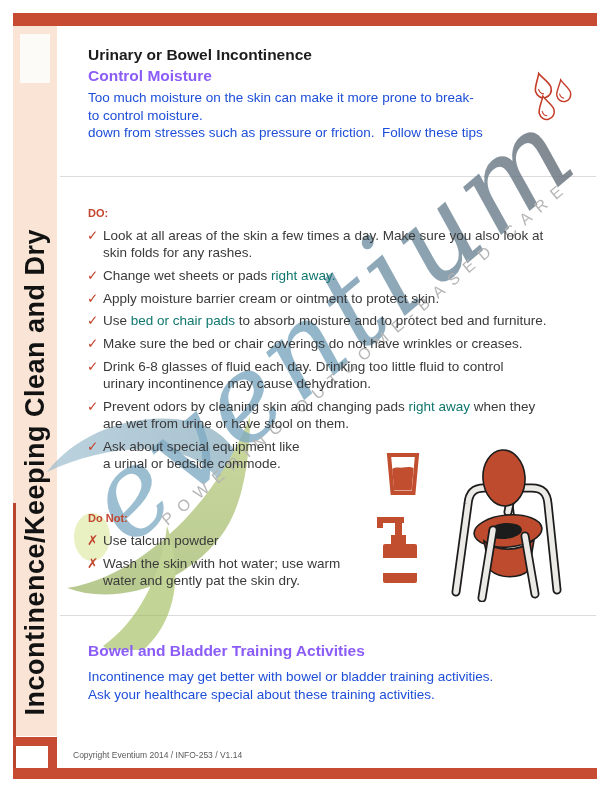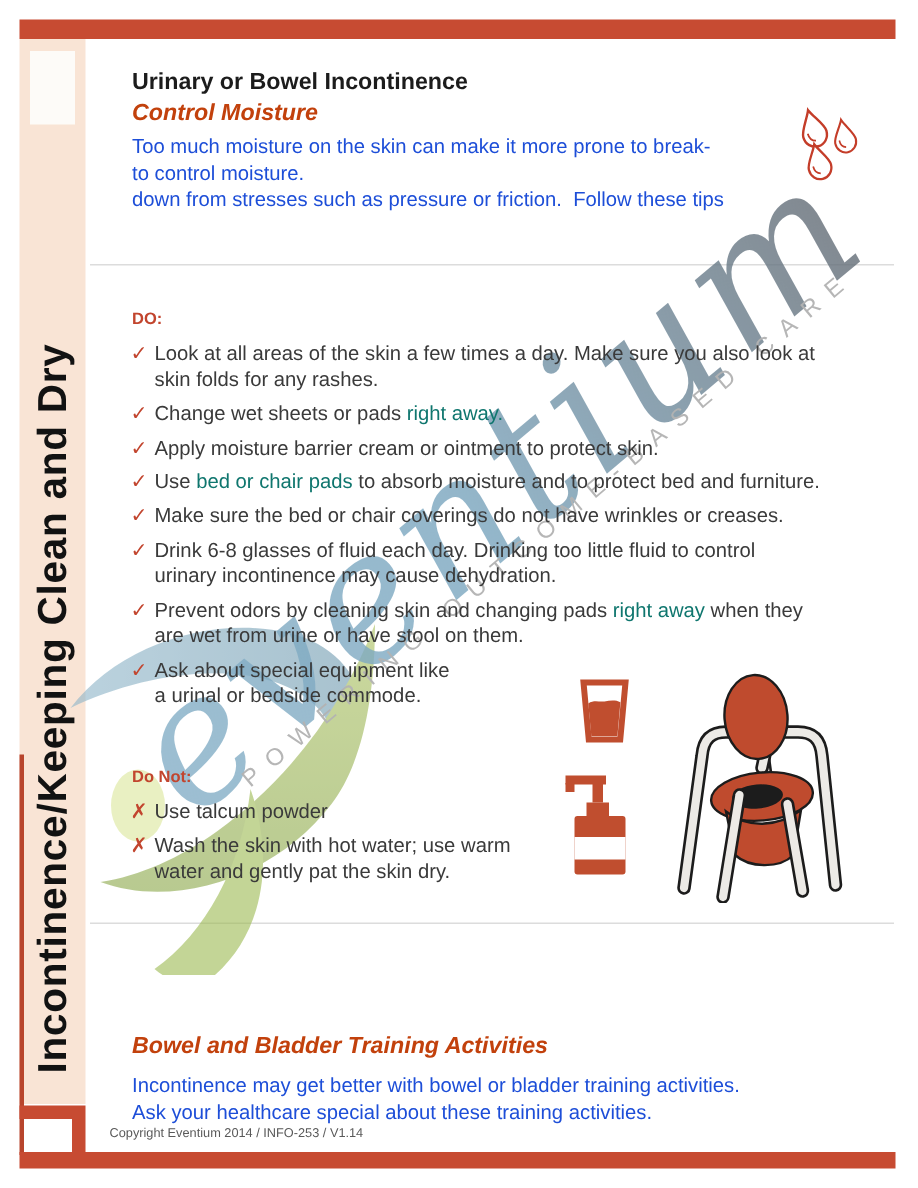--- a/index.html
+++ b/index.html
@@ -15,21 +15,21 @@
   .corner-hbar{left:13px;top:737px;width:44px;height:9px;background:#c74b32;}
   .corner-vbar{left:48px;top:746px;width:9px;height:24px;background:#c74b32;}
   .divider{height:1px;background:#dcdcdc;}
   
   .sidebar-title-wrap{left:13px;top:26px;width:44px;height:690px;display:flex;
         justify-content:center;align-items:flex-end;z-index:6;}
   .sidebar-title{writing-mode:vertical-rl;transform:rotate(180deg);
         font-size:27px;font-weight:bold;color:#121212;letter-spacing:0.5px;white-space:nowrap;}
   
   .doc-title{font-size:15.5px;font-weight:bold;color:#1c1c1c;line-height:21px;}
-  .red-heading{font-size:15.5px;font-weight:bold;color:#c2410c;line-height:21px;font-style:italic;}
+  .red-heading{font-size:15.5px;font-weight:bold;color:#8b5cf6;line-height:21px;}
   .red-heading-sm{font-size:11px;font-weight:bold;color:#c2452e;line-height:18px;margin-bottom:5px;}
   .body-line{font-size:13.5px;color:#1d4ed8;line-height:17.5px;white-space:pre-wrap;}
   .li{position:relative;padding-left:15px;margin-bottom:5.5px;font-size:13.5px;
       line-height:17.2px;color:#3a3a3a;}
   .li .mk{position:absolute;left:-1px;top:0;color:#c2452e;}
   .li .mk.xmark{font-weight:bold;}
   .red{color:#0f766e;}
   .footer-text{font-size:8.5px;color:#595959;}
   
   .z1{z-index:1}.z3{z-index:3}
@@ -205,21 +205,21 @@
       <path d="M46,99 L52,128 C62,137 82,137 91,128 L96,98 C80,110 60,110 46,99 Z" fill="#bf4b2e" stroke="#1c1c1c" stroke-width="1.6"></path>
 
       <g fill="none" stroke-linecap="round">
         <path d="M44,156 L55,88" stroke="#1c1c1c" stroke-width="9"></path>
         <path d="M44,156 L55,88" stroke="#eceae6" stroke-width="5.5"></path>
         <path d="M97,152 L87,94" stroke="#1c1c1c" stroke-width="9"></path>
         <path d="M97,152 L87,94" stroke="#eceae6" stroke-width="5.5"></path>
       </g>
     </svg>
 
-    <div class="abs" style="left:88px;top:640px;width:500px;margin-top:47px;">
+    <div class="abs" style="left:88px;top:640px;width:500px;">
       <div class="red-heading" style="margin-bottom:7px;">Bowel and Bladder Training Activities</div>
       <div class="body-line">Incontinence may get better with bowel or bladder training activities.</div>
       <div class="body-line">Ask your healthcare special about these training activities.</div>
     </div>
 
     <div class="abs footer-text" style="left:63px;top:750px;margin-left:10px;">Copyright Eventium 2014 / INFO-253 / V1.14</div>
   </div>
 </div>
 
 </body></html>

